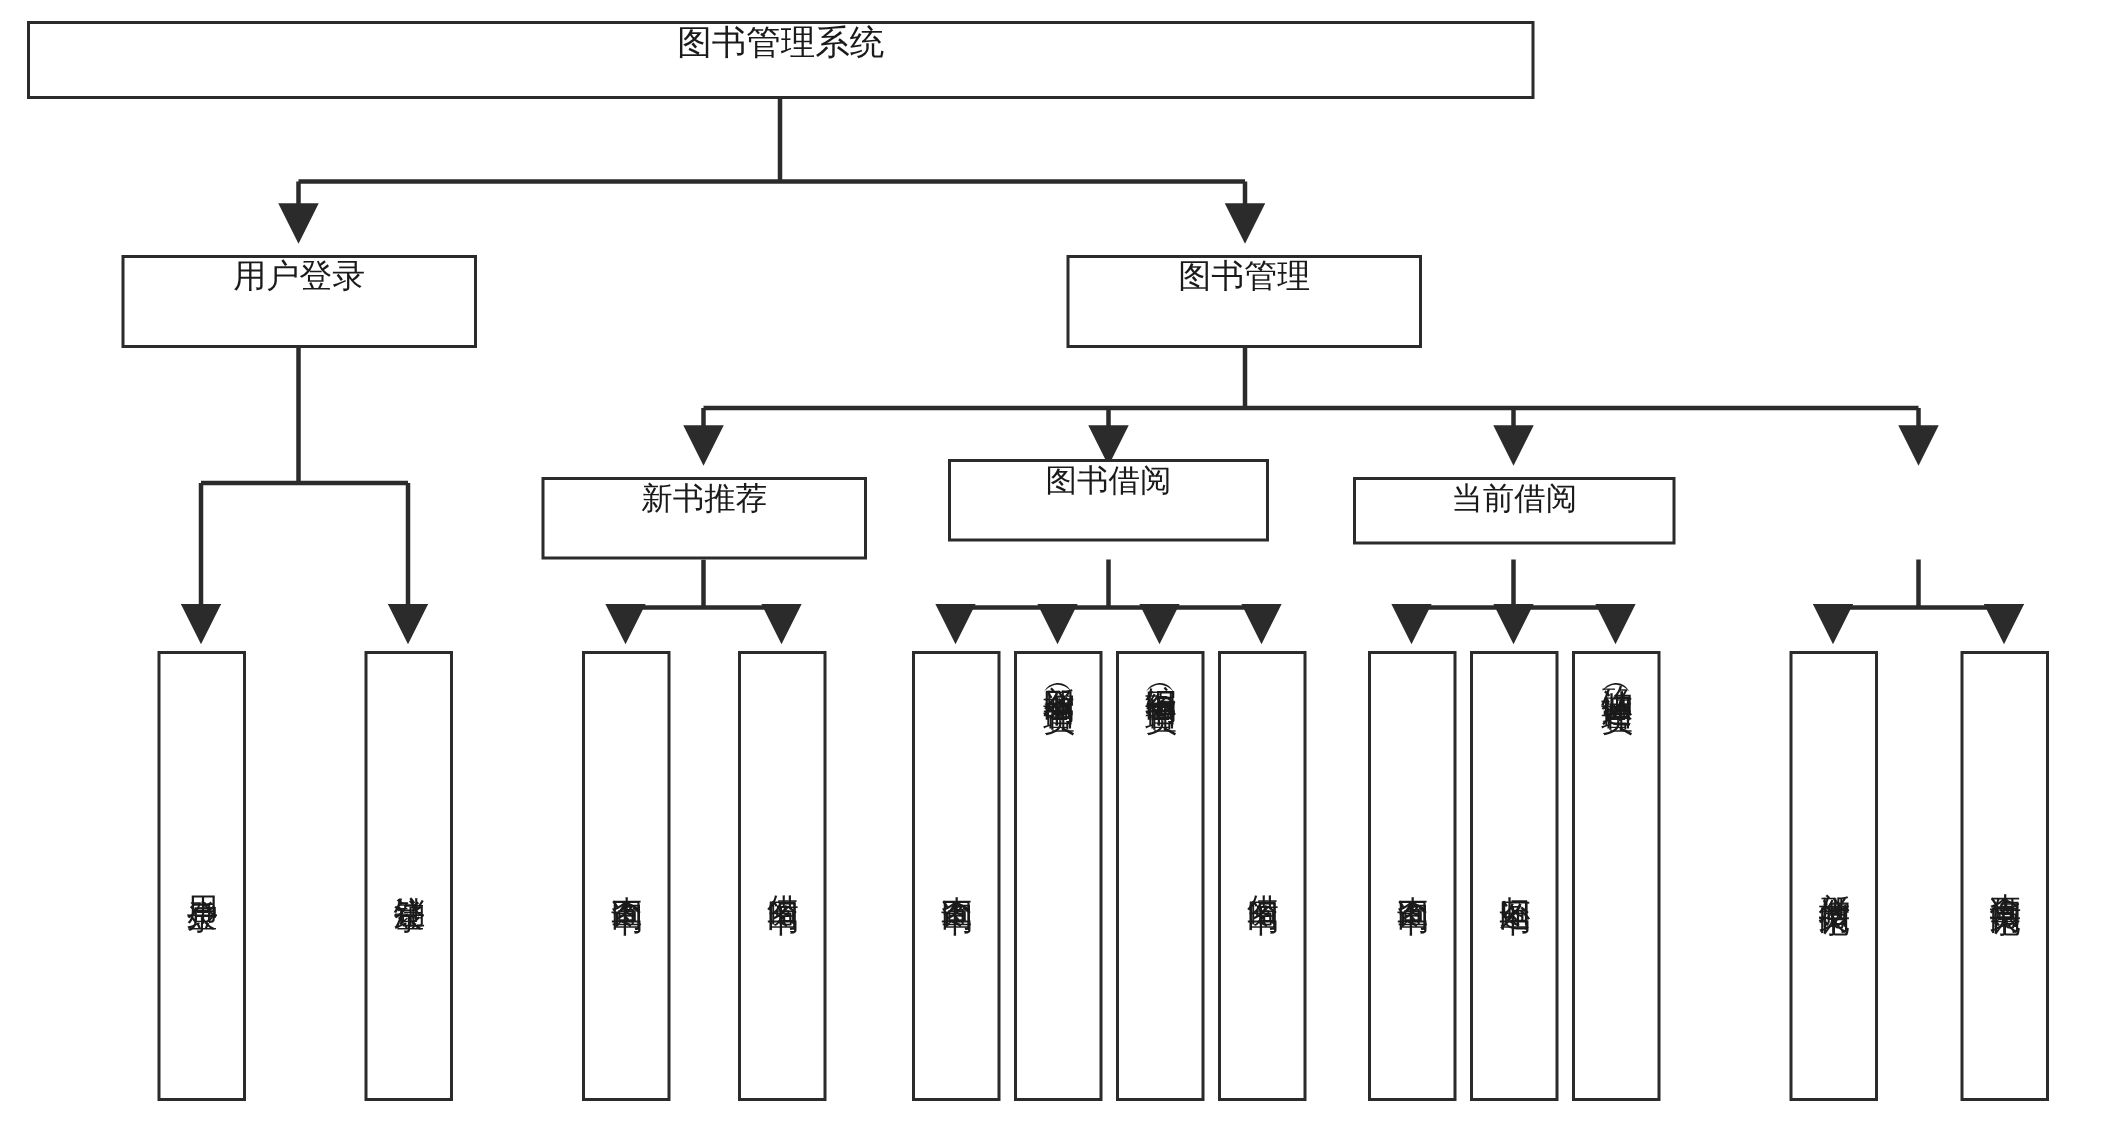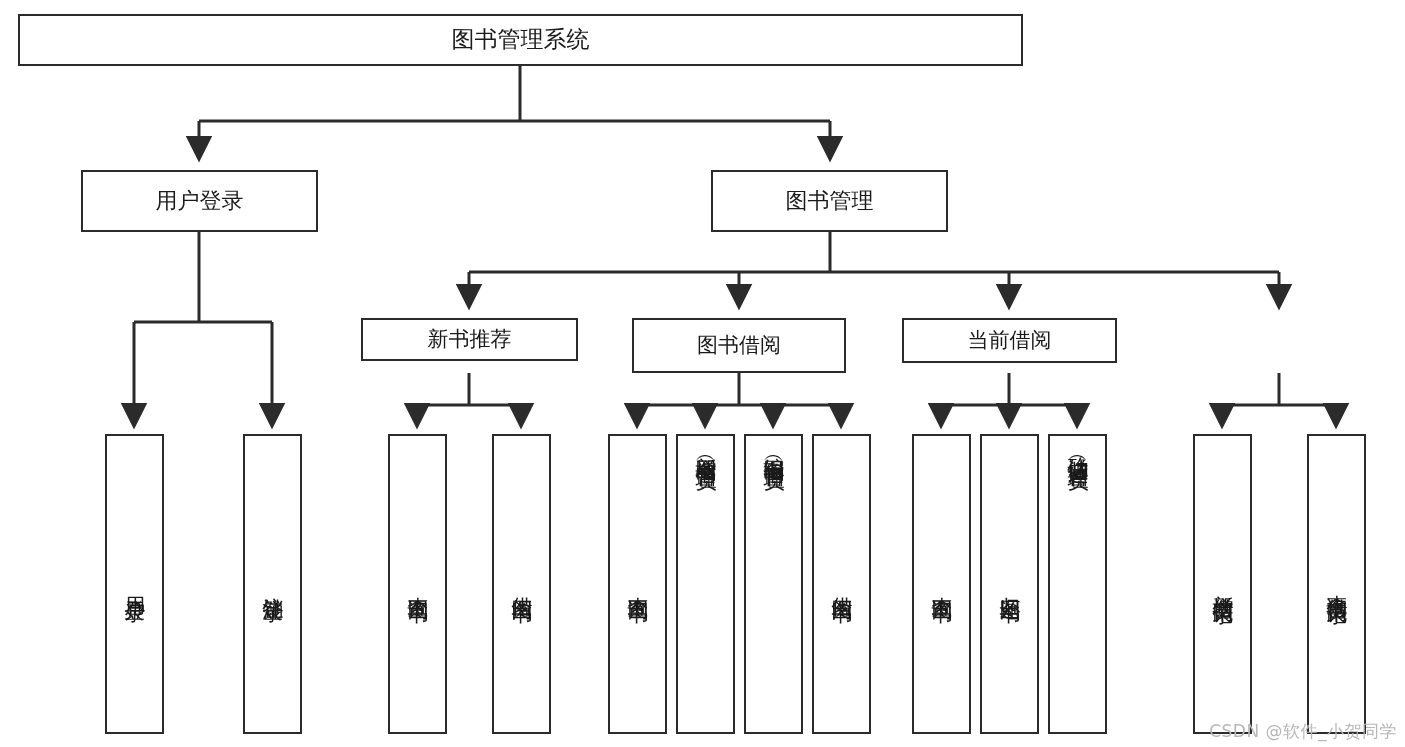--- a/index.html
+++ b/index.html
@@ -23,21 +23,20 @@
     top: 0;
     width: 1405px;
     height: 747px;
   }
   .node {
     position: absolute;
     box-sizing: border-box;
     border: 2px solid #2b2b2b;
     background: #ffffff;
     display: flex;
-    align-items: center;
     justify-content: center;
     color: #1a1a1a;
     z-index: 2;
   }
   .node-label {
     display: block;
     text-align: center;
     white-space: nowrap;
     line-height: 1.18;
   }
@@ -128,24 +127,24 @@
     <span class="node-label">图书管理系统</span>
   </div>
 
   <div class="node lvl1" style="left:81px; top:170px; width:237px; height:62px;">
     <span class="node-label">用户登录</span>
   </div>
   <div class="node lvl1" style="left:711px; top:170px; width:237px; height:62px;">
     <span class="node-label">图书管理</span>
   </div>
 
-  <div class="node lvl2" style="left:361px; top:318px; width:217px; height:43px;">
+  <div class="node lvl2" style="left:361px; top:318px; width:217px; height:55px;">
     <span class="node-label">新书推荐</span>
   </div>
-  <div class="node lvl2" style="left:632px; top:318px; width:214px; height:55px;">
+  <div class="node lvl2" style="left:632px; top:306px; width:214px; height:55px;">
     <span class="node-label">图书借阅</span>
   </div>
   <div class="node lvl2" style="left:902px; top:318px; width:215px; height:45px;">
     <span class="node-label">当前借阅</span>
   </div>
 
   <div class="node leaf centerv" style="left:105px; top:434px; width:59px; height:300px;">
     <span class="node-label">用户登录</span>
   </div>
   <div class="node leaf centerv" style="left:243px; top:434px; width:59px; height:300px;">
@@ -182,15 +181,14 @@
     <span class="node-label">确认归还（管理员）</span>
   </div>
 
   <div class="node leaf centerv" style="left:1193px; top:434px; width:59px; height:300px;">
     <span class="node-label">新增借阅记录</span>
   </div>
   <div class="node leaf centerv" style="left:1307px; top:434px; width:59px; height:300px;">
     <span class="node-label">查询借阅记录</span>
   </div>
 
-  <div class="watermark">CSDN @软件_小贺同学</div>
 
 </div>
 
 </body></html>

